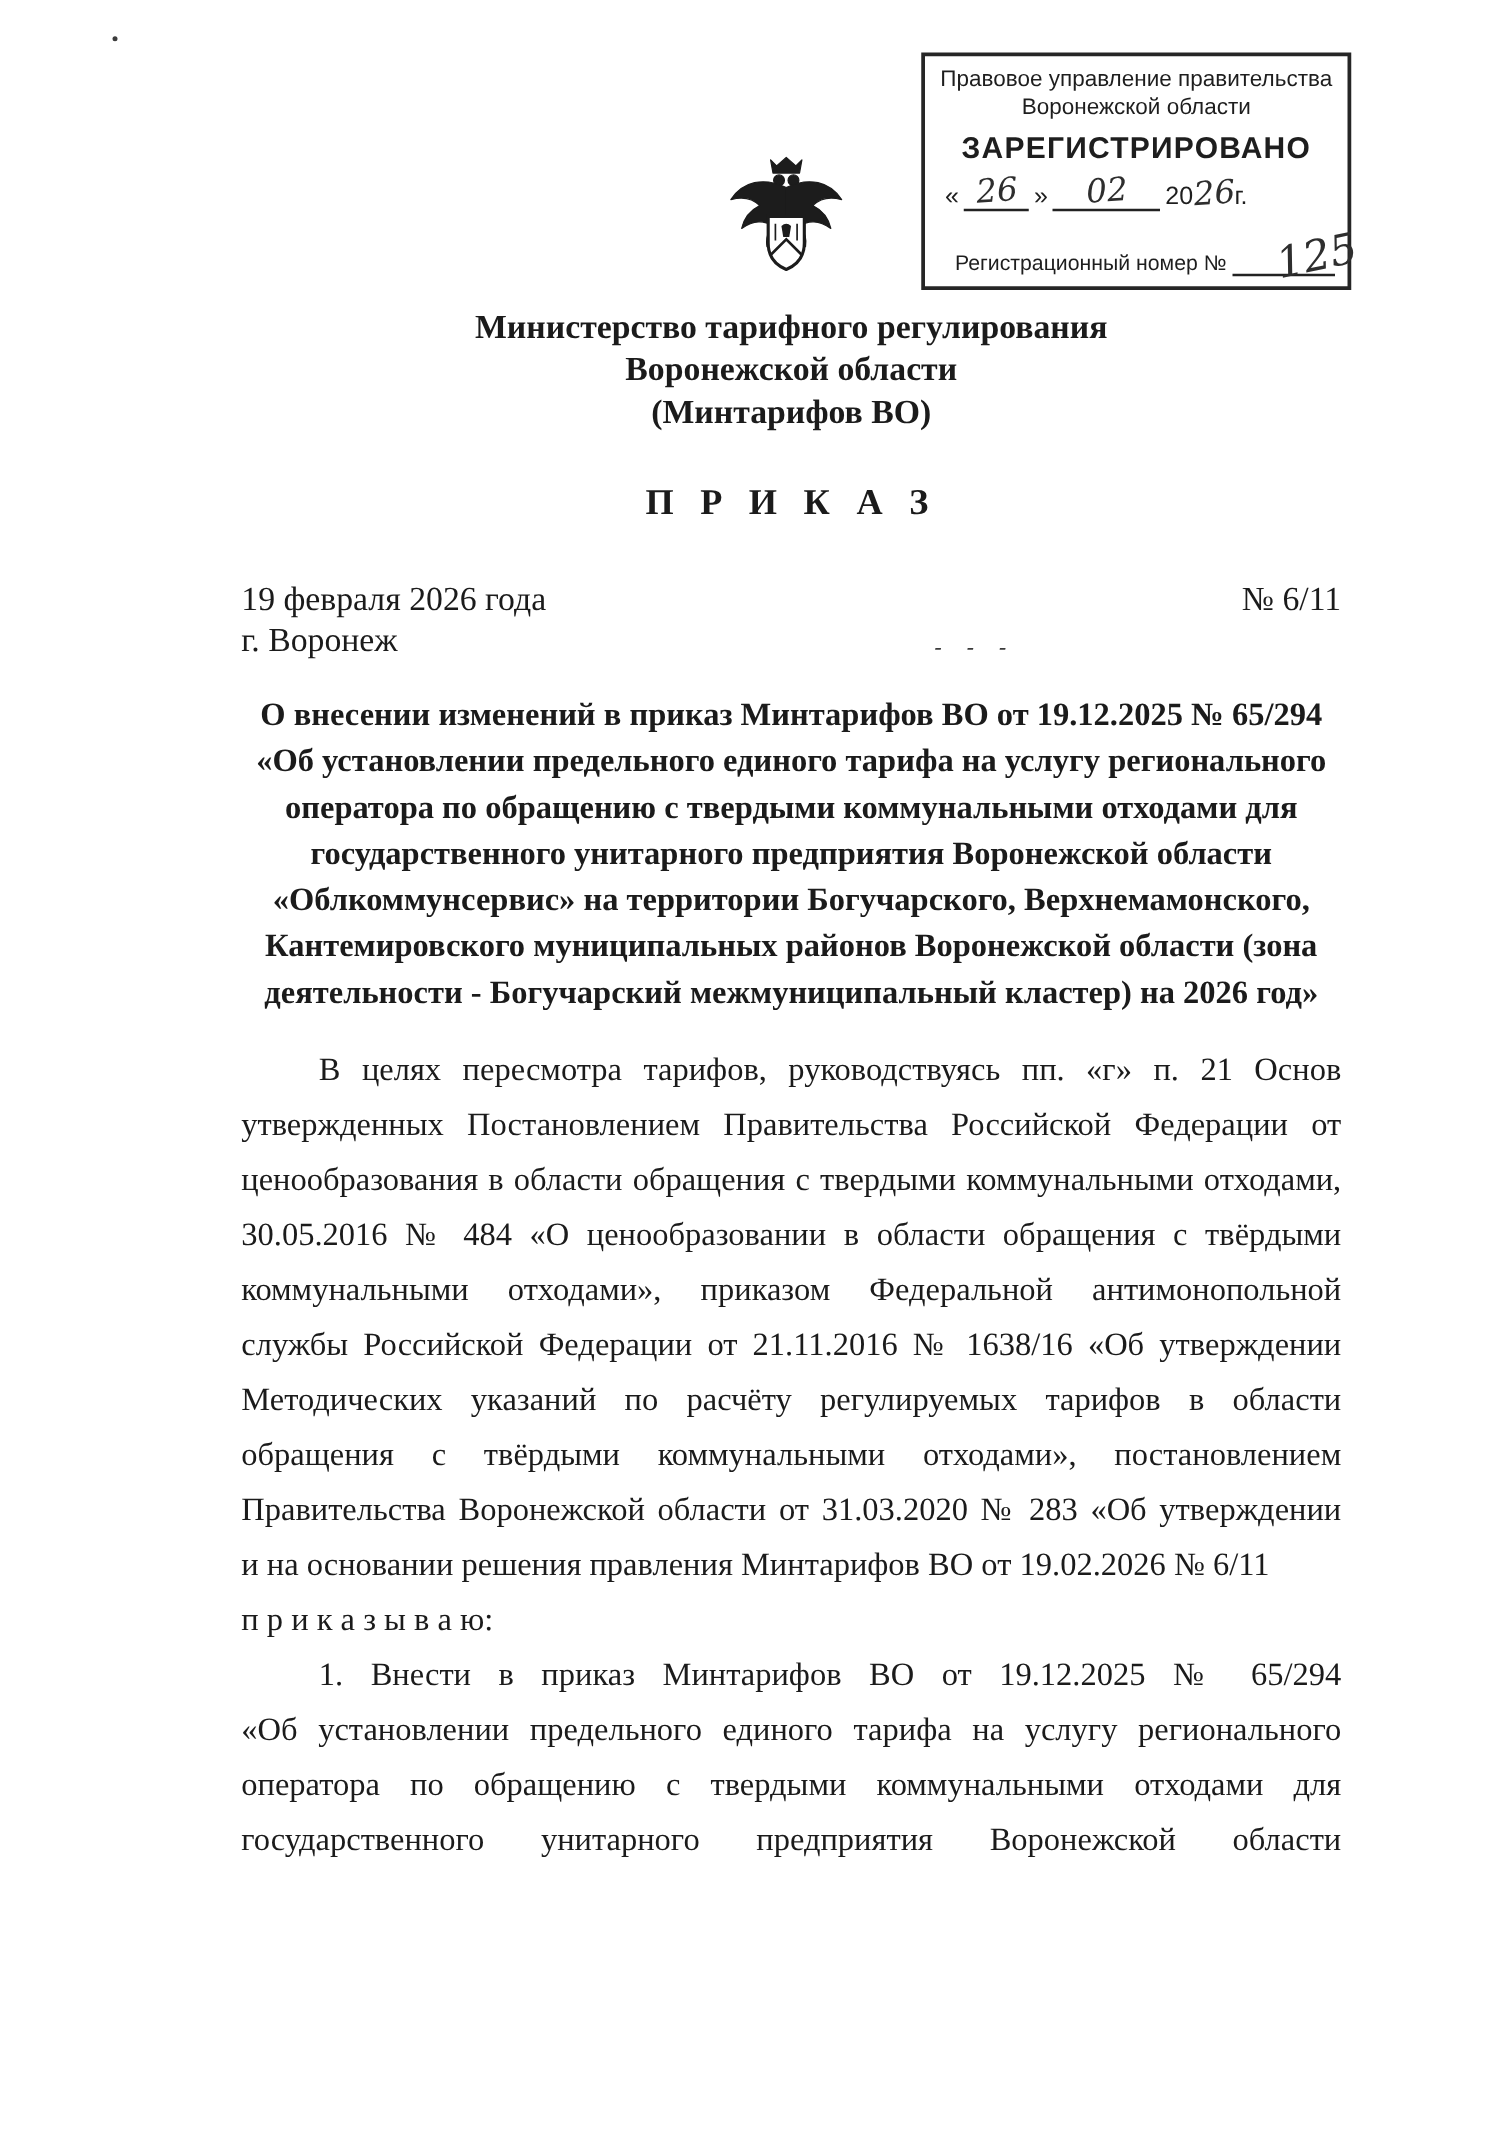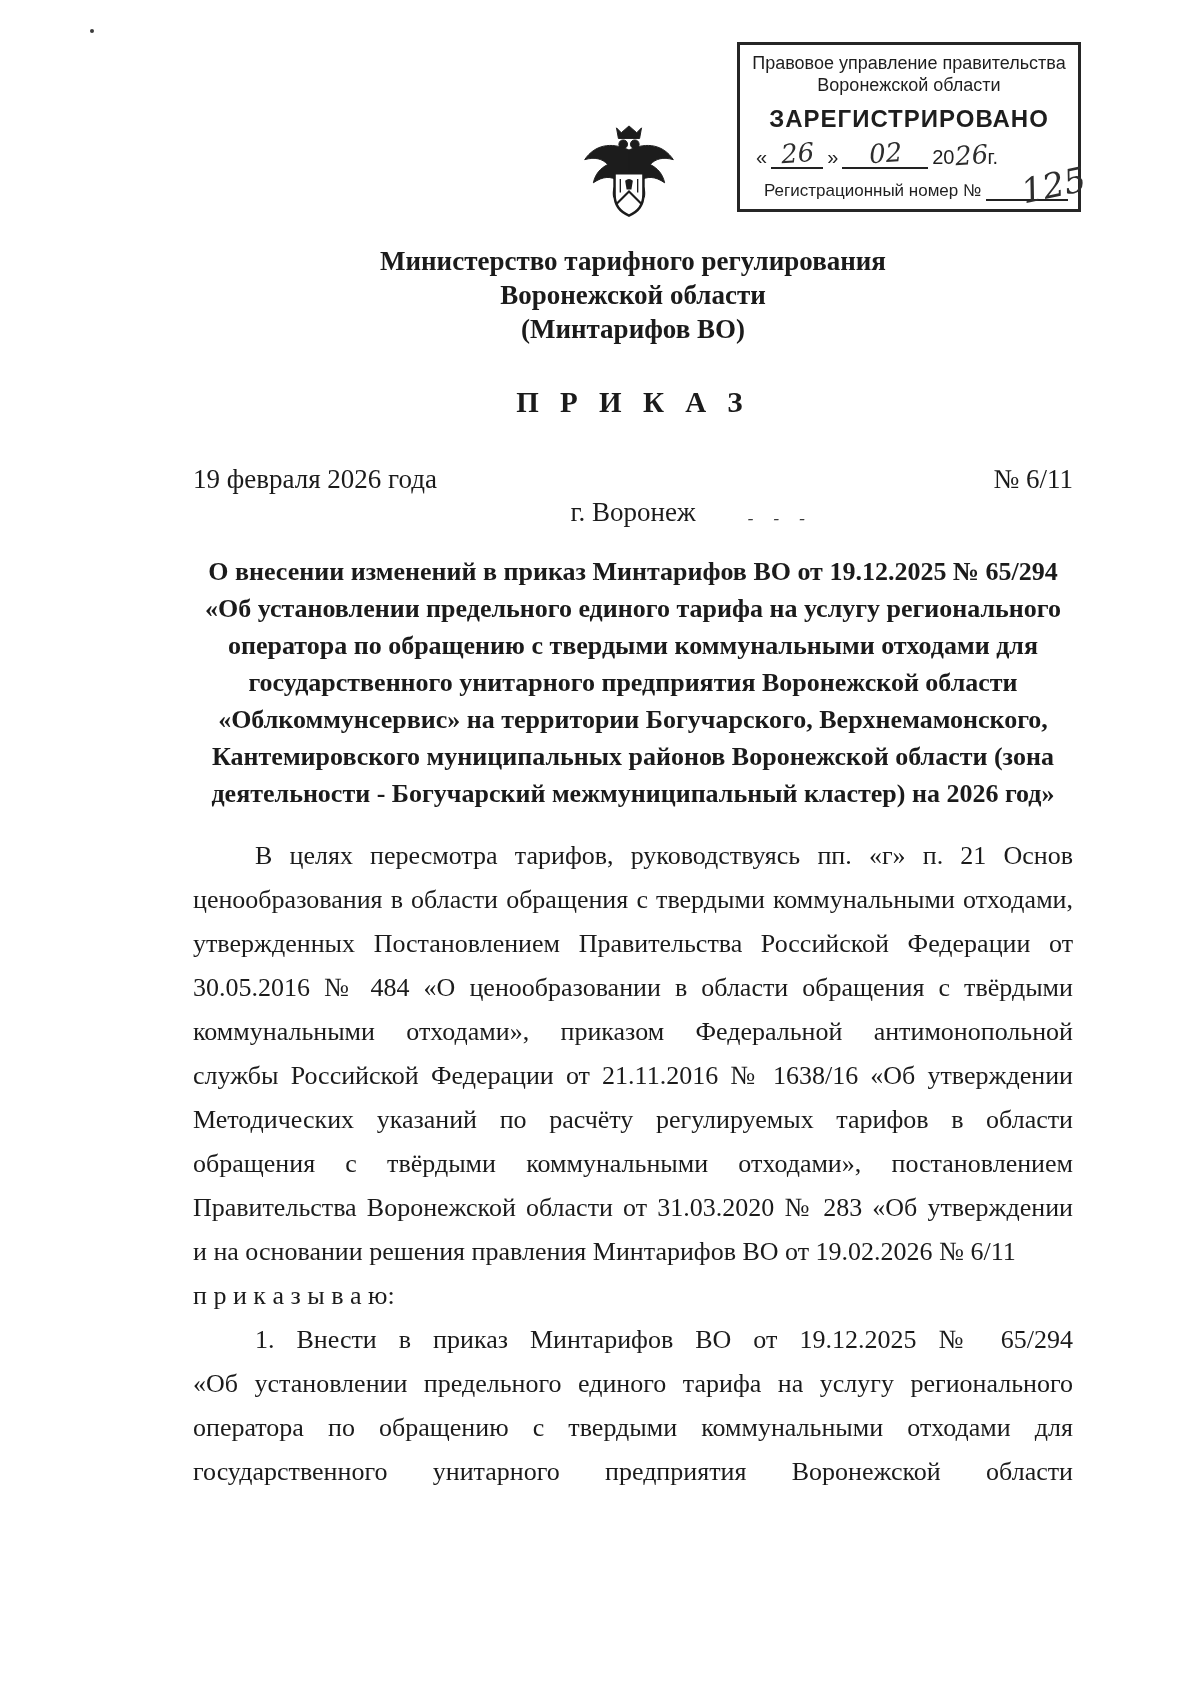--- a/index.html
+++ b/index.html
@@ -14,21 +14,21 @@
   }
   .scan-dot {
     position:absolute; left:90px; top:29px;
     width:4px; height:4px; border-radius:50%;
     background:#3c3c3c;
   }
 
   
   .stamp {
     position:absolute; left:737px; top:42px;
-    width:344px; height:170px;
+    width:344px; height:190px;
     border:3px solid #262626;
     box-sizing:border-box;
     font-family:"Liberation Sans", sans-serif;
     color:#1e1e1e;
   }
   .stamp-org { text-align:center; font-size:18px; line-height:22px; margin-top:7px; }
   .stamp-registered {
     text-align:center; font-weight:bold; font-size:24px;
     letter-spacing:1px; margin-top:9px;
   }
@@ -68,21 +68,21 @@
   .ministry { margin-top:244px; }
   .mline { text-align:center; font-weight:bold; font-size:27px; line-height:34px; }
   .doc-type {
     text-align:center; font-weight:bold; font-size:29px;
     letter-spacing:7px; margin-top:40px;
   }
   .meta-row {
     display:flex; justify-content:space-between;
     font-size:27px; margin-top:44px; line-height:33px;gap:48px;
   }
-  .city-row { text-align:center; font-size:27px; line-height:33px; position:relative; }
+  .city-row { text-align:left; font-size:27px; line-height:33px; position:relative; }
   .hand-marks {
     position:absolute; left:63%; top:6px;
     font-family:"DejaVu Serif", serif; font-style:italic;
     font-size:18px; letter-spacing:7px; color:#3a3a3a;
   }
   .subject { margin-top:24px; }
   .subject .line {
     text-align:center; font-weight:bold;
     font-size:26px; line-height:37px;
   }
@@ -165,22 +165,22 @@
         <div class="line">«Об установлении предельного единого тарифа на услугу регионального</div>
         <div class="line">оператора по обращению с твердыми коммунальными отходами для</div>
         <div class="line">государственного унитарного предприятия Воронежской области</div>
         <div class="line">«Облкоммунсервис» на территории Богучарского, Верхнемамонского,</div>
         <div class="line">Кантемировского муниципальных районов Воронежской области (зона</div>
         <div class="line">деятельности - Богучарский межмуниципальный кластер) на 2026 год»</div>
       </div>
 
     <div class="para first">
         <div class="line">В целях пересмотра тарифов, руководствуясь пп. «г» п. 21 Основ</div>
+        <div class="line">утвержденных Постановлением Правительства Российской Федерации от</div>
         <div class="line">ценообразования в области обращения с твердыми коммунальными отходами,</div>
-        <div class="line">утвержденных Постановлением Правительства Российской Федерации от</div>
         <div class="line">30.05.2016 № 484 «О ценообразовании в области обращения с твёрдыми</div>
         <div class="line">коммунальными отходами», приказом Федеральной антимонопольной</div>
         <div class="line">службы Российской Федерации от 21.11.2016 № 1638/16 «Об утверждении</div>
         <div class="line">Методических указаний по расчёту регулируемых тарифов в области</div>
         <div class="line">обращения с твёрдыми коммунальными отходами», постановлением</div>
         <div class="line">Правительства Воронежской области от 31.03.2020 № 283 «Об утверждении</div>
         <div class="line">и на основании решения правления Минтарифов ВО от 19.02.2026 № 6/11</div>
       </div>
 
     <div class="resolve">п р и к а з ы в а ю:</div>

